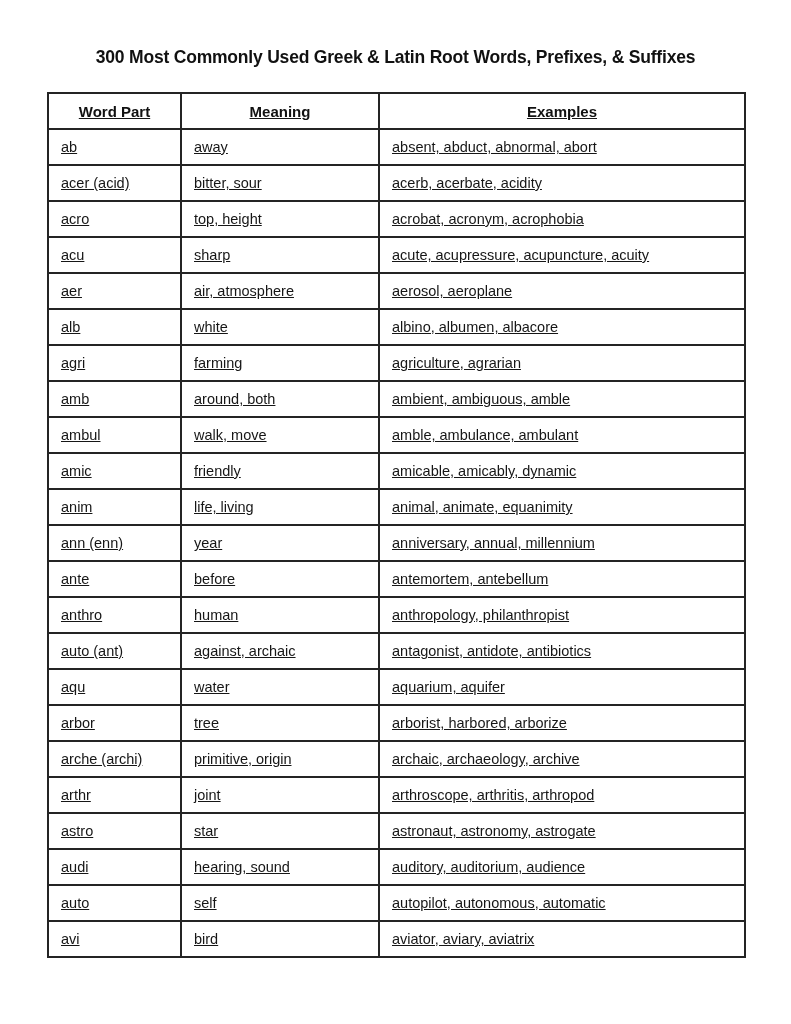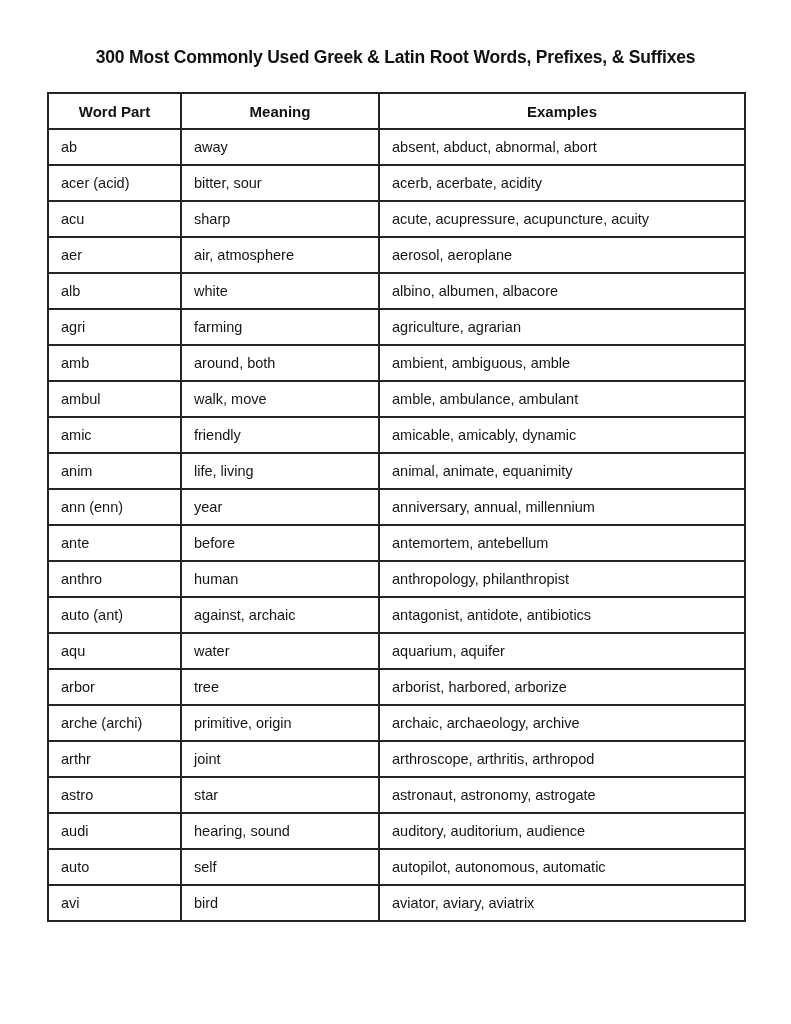--- a/index.html
+++ b/index.html
@@ -30,20 +30,21 @@
     font-size: 17.5px;
     font-weight: 700;
     letter-spacing: -0.2px;
     color: #111111;
   }
   table.root-table {
     margin: 24px 47px 8px 47px;
     width: 697px;
     border-collapse: collapse;
     table-layout: fixed;
+    text-decoration: underline;
   }
   table.root-table col.col-word    { width: 133px; }
   table.root-table col.col-meaning { width: 198px; }
   table.root-table col.col-example { width: 366px; }
   table.root-table th,
   table.root-table td {
     border: 2px solid var(--border-color);
     font-size: 14.5px;
     height: 36px;
     vertical-align: middle;
@@ -86,20 +87,25 @@
           <td>ab</td>
           <td>away</td>
           <td>absent, abduct, abnormal, abort</td>
         </tr>
         <tr>
           <td>acer (acid)</td>
           <td>bitter, sour</td>
           <td>acerb, acerbate, acidity</td>
         </tr>
         <tr>
+          <td>acro</td>
+          <td>top, height</td>
+          <td>acrobat, acronym, acrophobia</td>
+        </tr>
+        <tr>
           <td>acu</td>
           <td>sharp</td>
           <td>acute, acupressure, acupuncture, acuity</td>
         </tr>
         <tr>
           <td>aer</td>
           <td>air, atmosphere</td>
           <td>aerosol, aeroplane</td>
         </tr>
         <tr>

